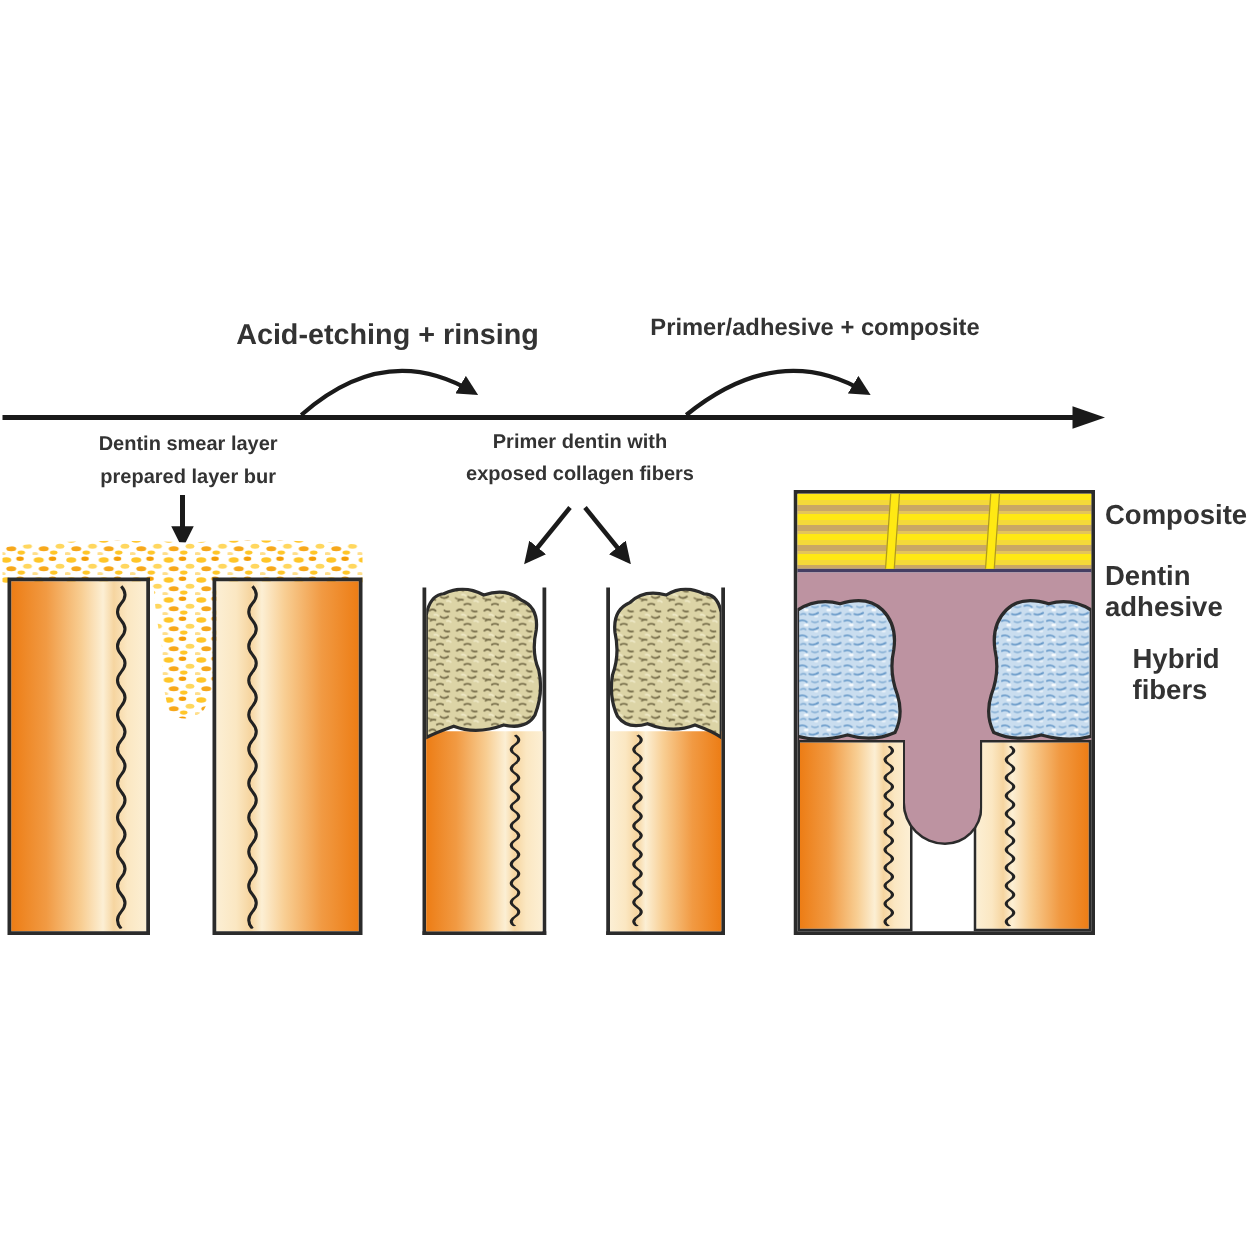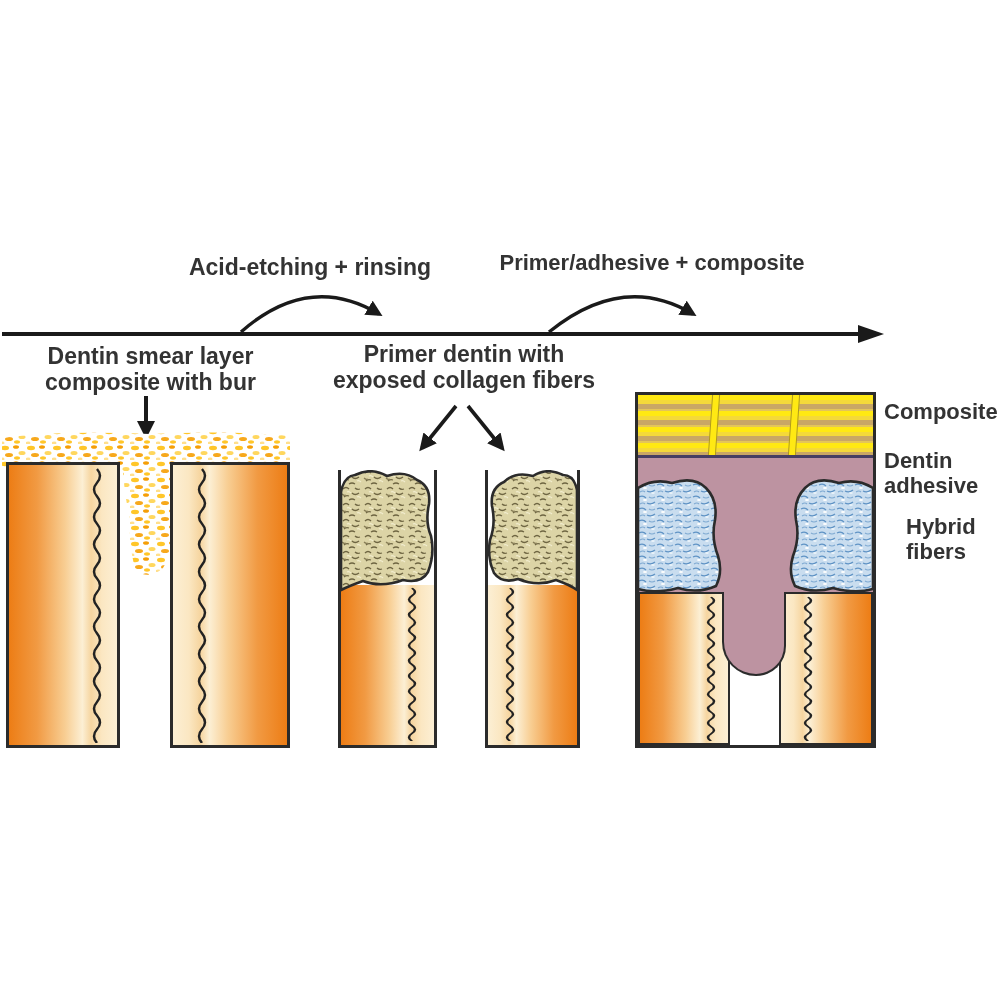--- a/index.html
+++ b/index.html
@@ -1,22 +1,22 @@
 <!DOCTYPE html>
 <html style="--dentin-dark: #ED7D15; --dentin-light: #FCEFD4; --smear-yellow: #FFC629; --smear-orange: #F59E06; --collagen-base: #DCD4A6; --collagen-stroke: #6E6542; --hybrid-base: #C9DDEF; --hybrid-stroke: #5F93C5; --adhesive-mauve: #BD93A1; --composite-yellow: #FFE913; --composite-tan: #C9A765; --outline: #2B2B2B; --text: #333333; --arrow-black: #1A1A1A;"><head>
 <meta charset="utf-8">
 <style>
   html,body{margin:0;padding:0;background:#fff;}
   .canvas{position:relative;width:1000px;height:844px;background:#fff;overflow:hidden;
           font-family:"Liberation Sans",sans-serif;color:var(--text,#333);}
   .abs{position:absolute;}
   .txt{font-weight:bold;text-align:center;color:var(--text,#333);}
   .proc1{left:180px;top:254px;width:260px;font-size:23px;line-height:26px;}
-  .proc2{left:462px;top:249px;width:380px;font-size:22px;line-height:28px;}
-  .cap{font-size:23px;line-height:26px;font-weight:bold;text-align:center;}
+  .proc2{left:462px;top:249px;width:380px;font-size:19px;line-height:28px;}
+  .cap{font-size:16px;line-height:26px;font-weight:bold;text-align:center;}
   .cap1{left:28px;top:343px;width:245px;}
   .cap2{left:328px;top:341px;width:272px;}
   .sidelab{font-size:22px;line-height:25px;font-weight:bold;text-align:left;color:var(--text,#333);}
   .lab-comp{left:884px;top:399px;width:116px;}
   .lab-adh{left:884px;top:448px;width:116px;}
   .lab-hyb{left:884px;top:514px;width:116px;margin-left:22px;}
 
   
   .col{position:absolute;border:3px solid var(--outline,#2b2b2b);box-sizing:border-box;background:#fff;}
   .grad-l{background:linear-gradient(90deg,var(--dentin-dark,#ED7D15) 0%,#F19A43 26%,#F8CE93 52%,
@@ -103,21 +103,21 @@
   </svg>
   <svg class="abs" style="left:545px;top:286px" width="158" height="48">
     <path d="M4 46 Q78 -14 148 28" fill="none" stroke="#1a1a1a" stroke-width="3.4" marker-end="url(#ahm)"></path>
   </svg>
 
   <div class="abs txt proc1">Acid-etching + rinsing</div>
   <div class="abs txt proc2">Primer/adhesive + composite</div>
 
   <div class="abs cap cap1">
     <div>Dentin smear layer</div>
-    <div>composite with bur</div>
+    <div>prepared layer bur</div>
   </div>
   <svg class="abs" style="left:132px;top:394px" width="28" height="46">
     <line x1="14" y1="2" x2="14" y2="29" stroke="#1a1a1a" stroke-width="4"></line>
     <polygon points="5,27 23,27 14,45" fill="#1a1a1a"></polygon>
   </svg>
 
   <div class="abs cap cap2">
     <div>Primer dentin with</div>
     <div>exposed collagen fibers</div>
   </div>

